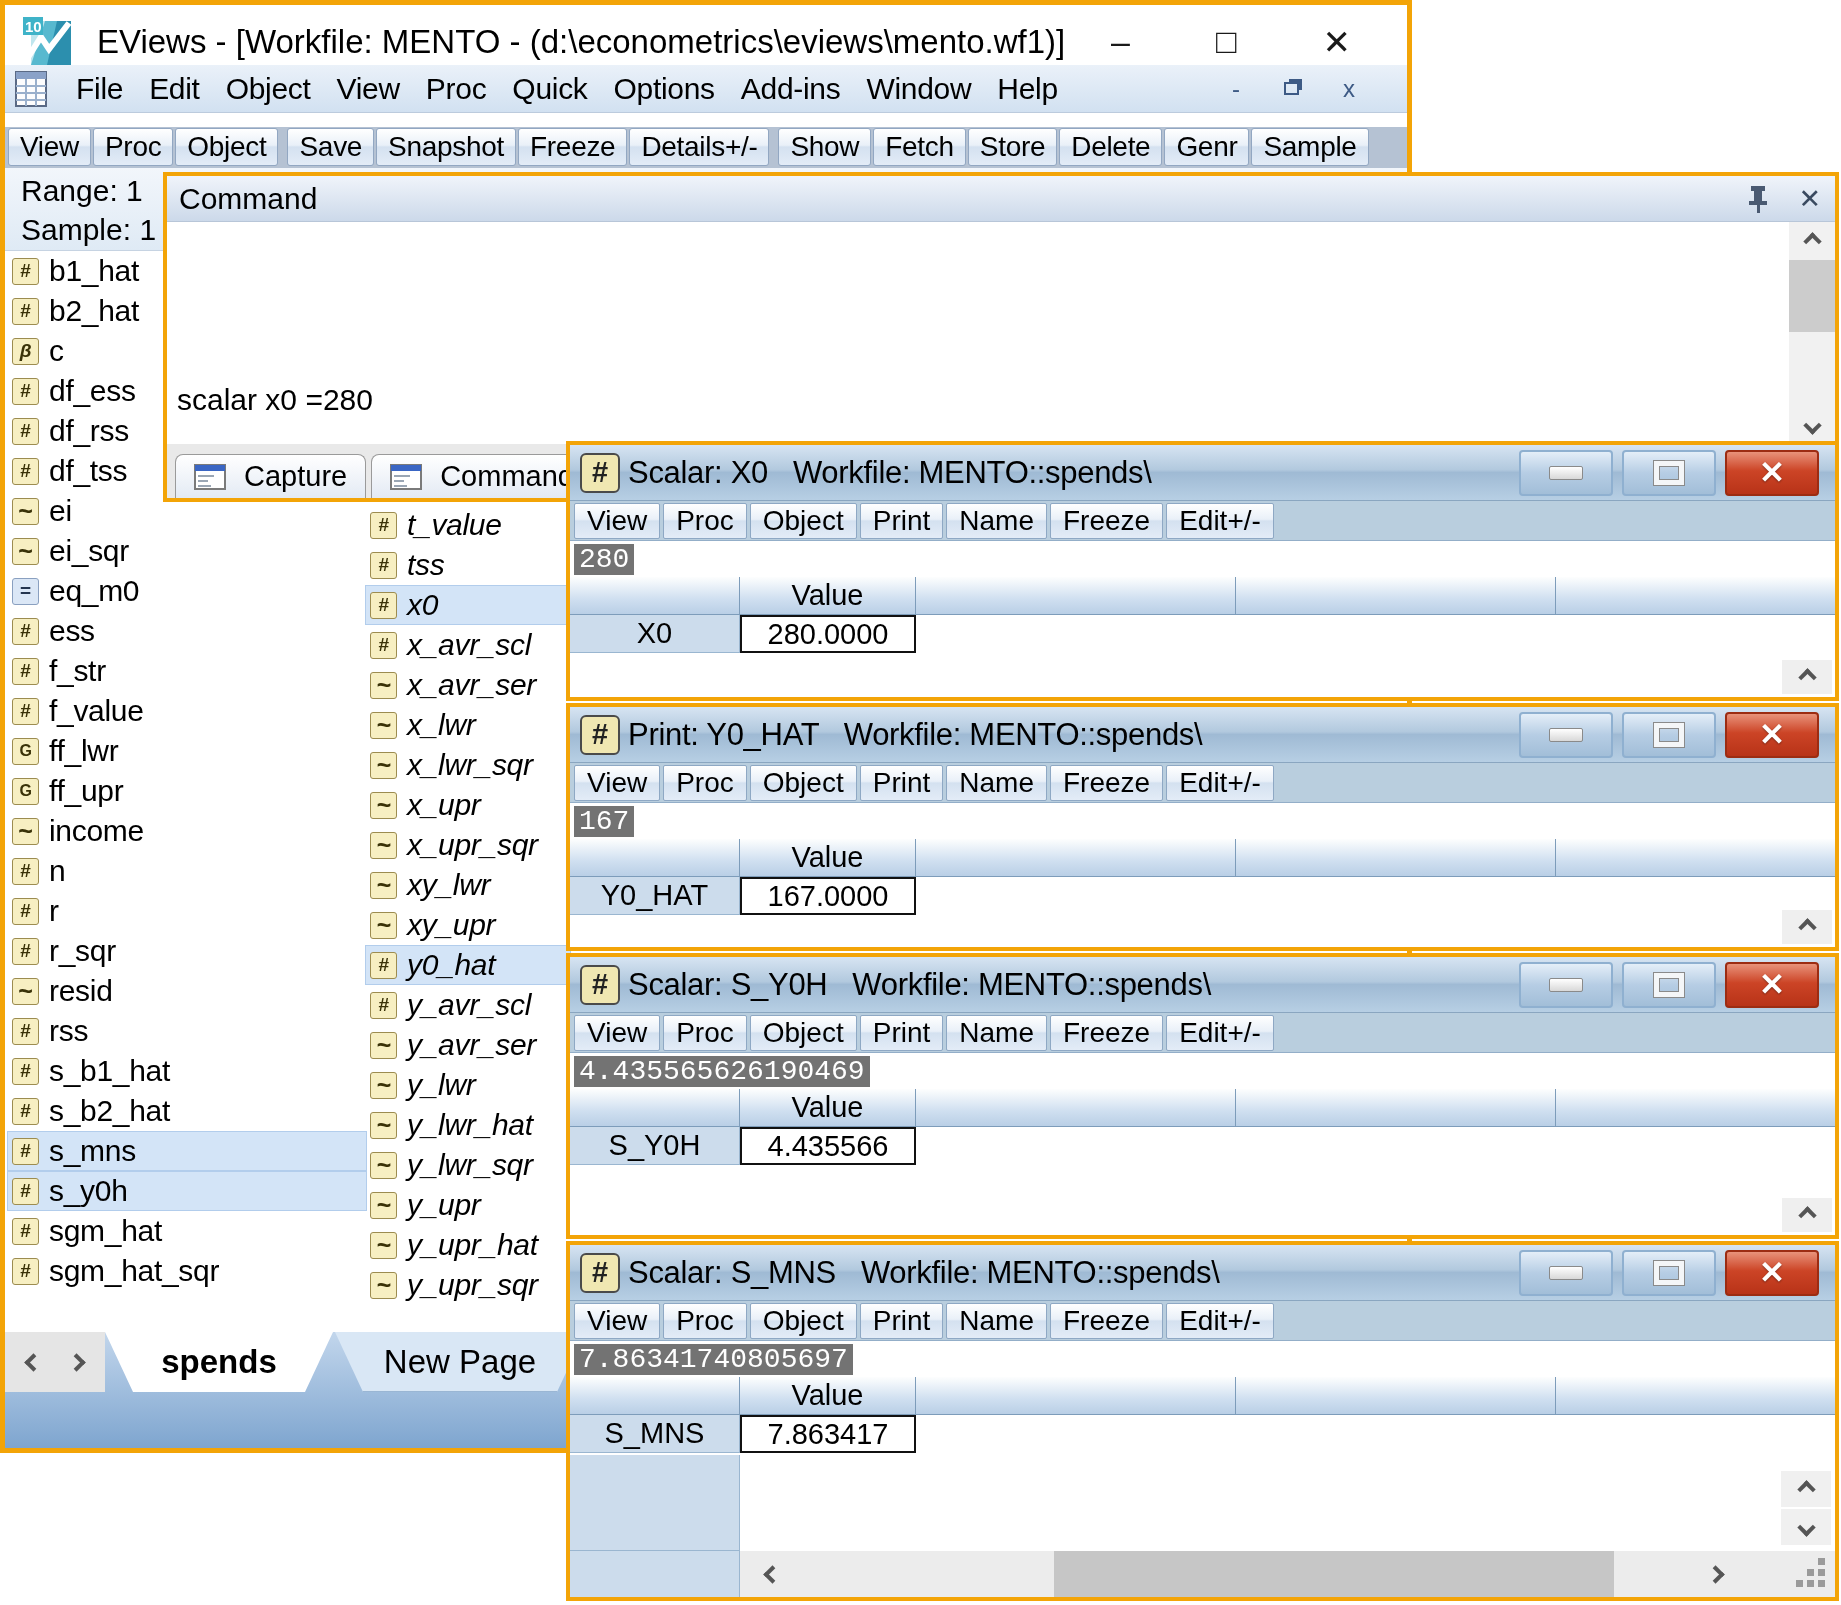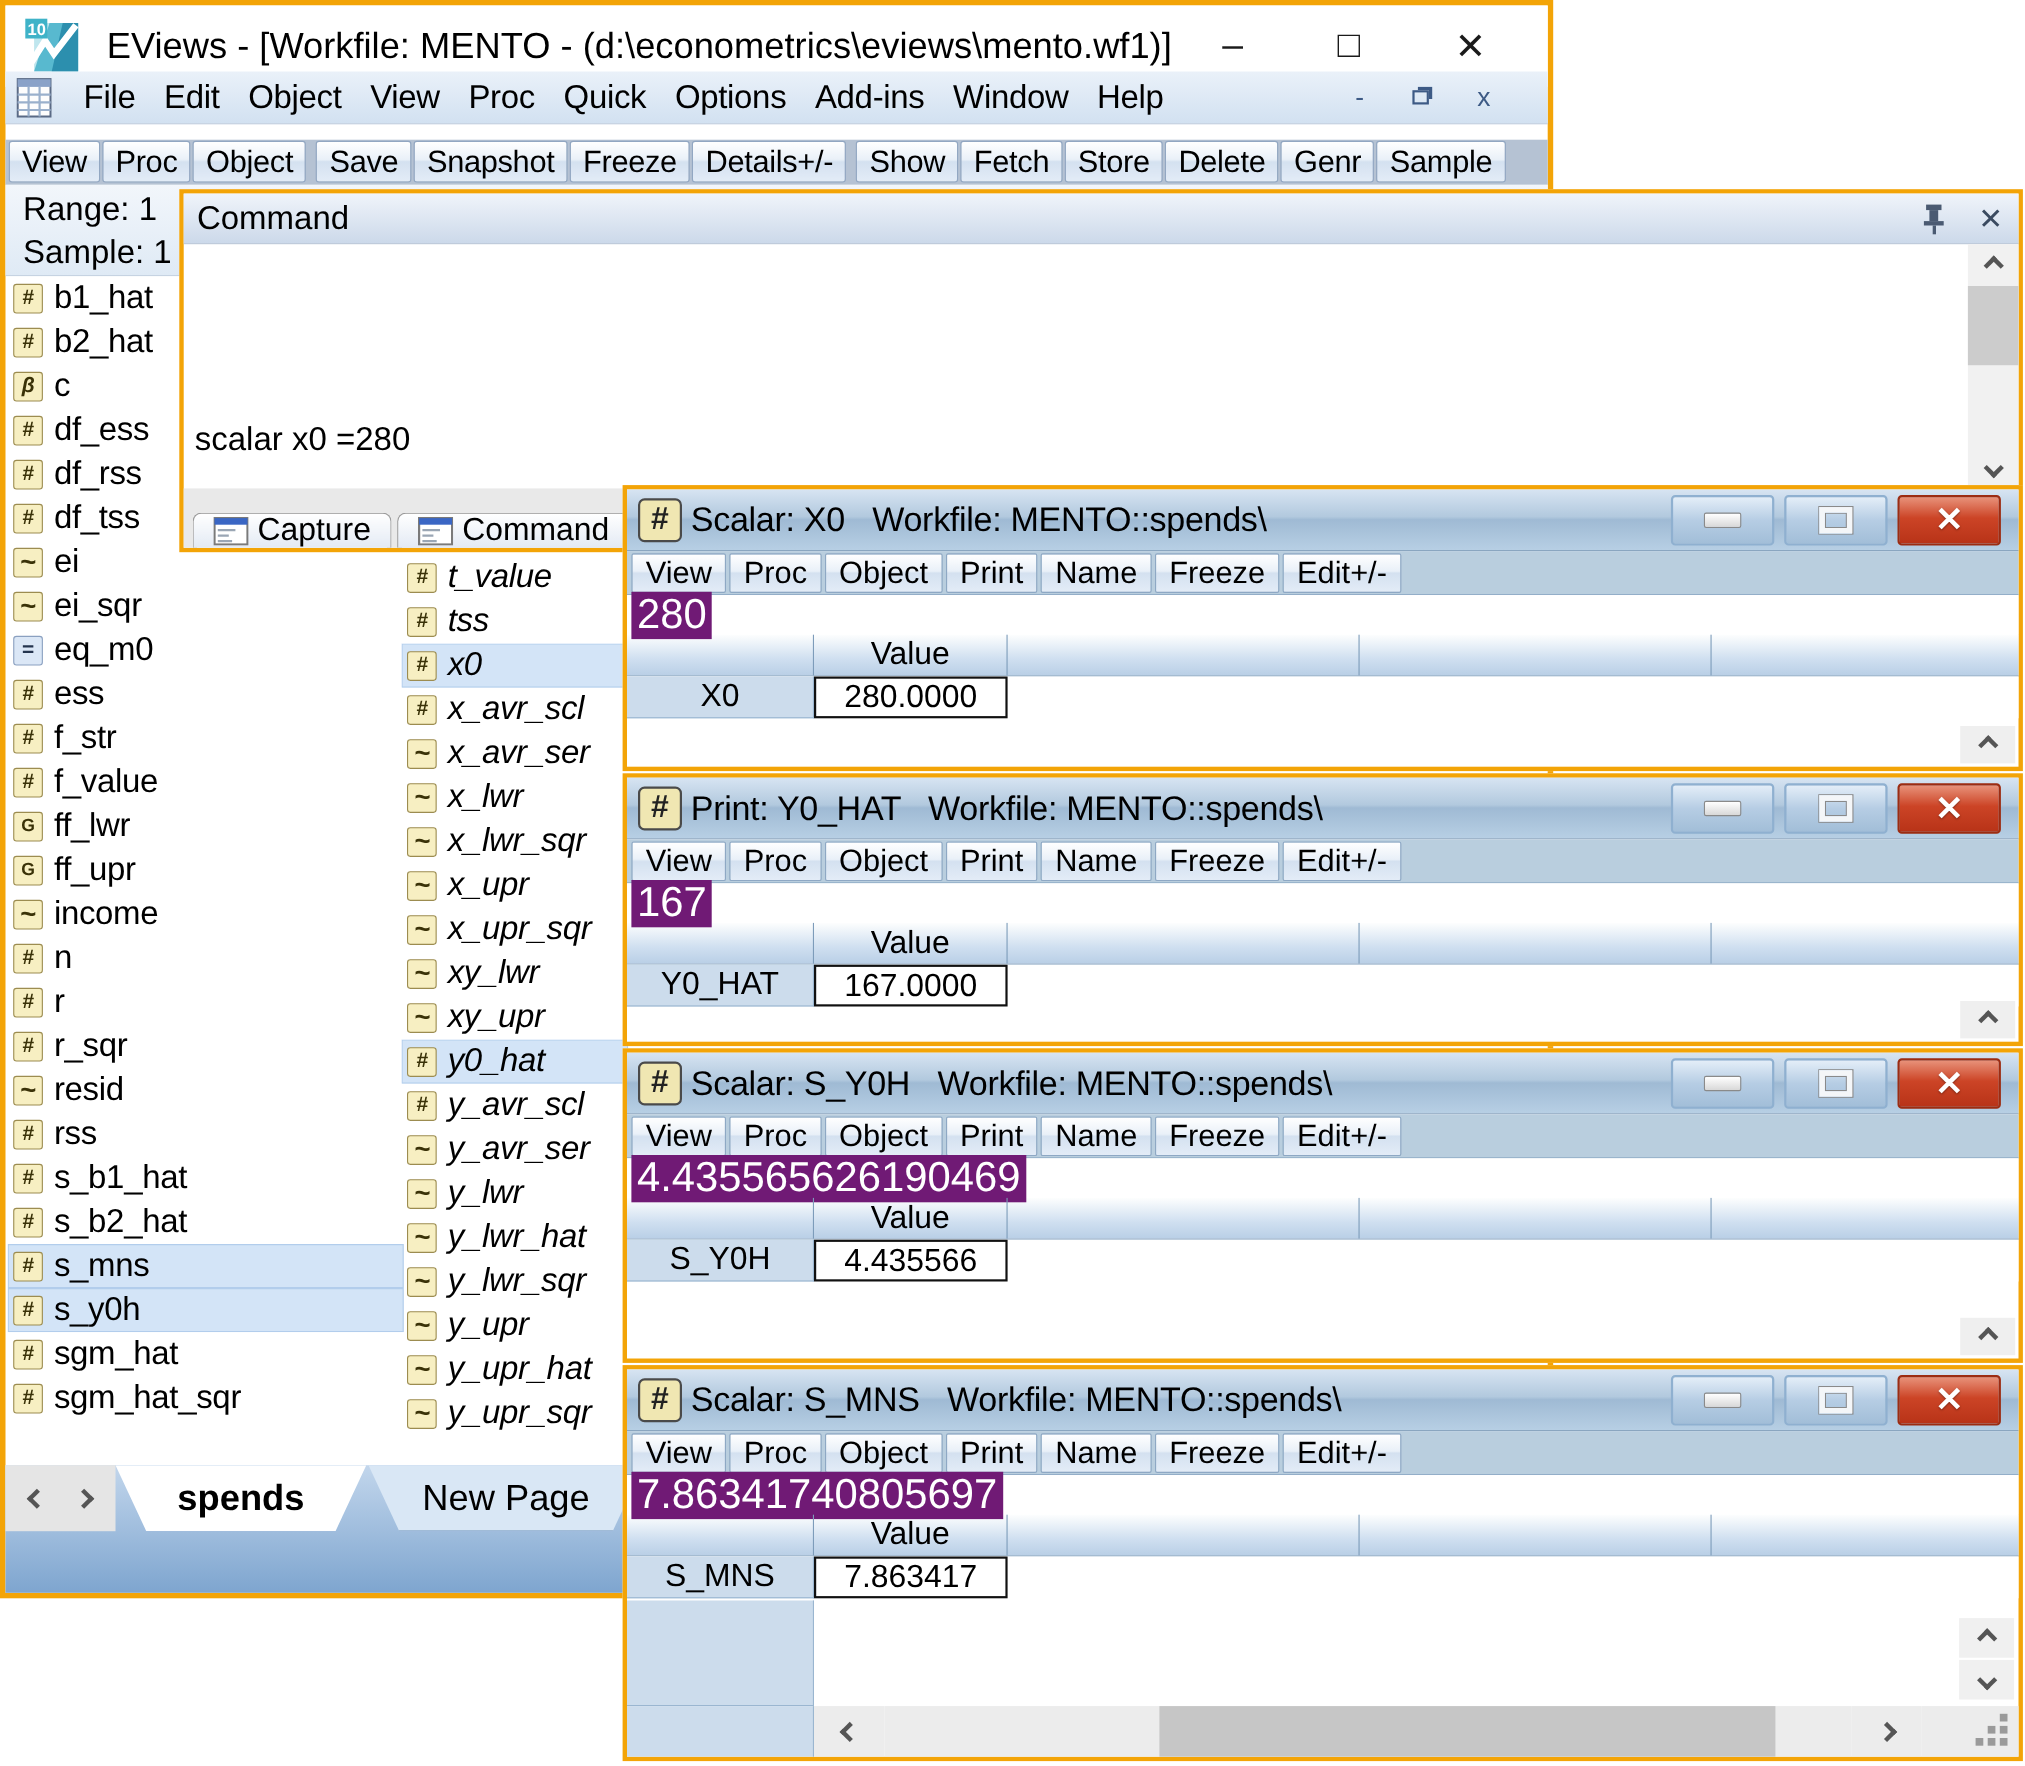--- a/index.html
+++ b/index.html
@@ -84,23 +84,23 @@
   .cmd-close { font-size:27px; }
   .cmd-body { position:absolute; left:0; top:46px; right:48px; bottom:54px;
     font-size:30px; line-height:39px; padding:2px 0 0 10px; white-space:pre; overflow:hidden; }
   .cmd-vscroll { position:absolute; right:0; top:46px; width:46px; bottom:54px;
     background:#f1f1f1; }
   .cmd-vscroll .sb-btn { height:38px; display:flex; align-items:center; justify-content:center; }
   .cmd-vthumb { height:72px; background:#cccccc; }
   .cmd-sb-down { position:absolute; bottom:0; left:0; right:0; }
   .cmd-tabs { position:absolute; left:0; bottom:0; right:0; height:54px;
     background:#e9e9e9; display:flex; align-items:flex-end; padding-left:8px; gap:5px; }
-  .cmd-tab { height:32px; padding:0 18px; background:linear-gradient(#ffffff,#e3eaf4);
+  .cmd-tab { height:44px; padding:0 18px; background:linear-gradient(#ffffff,#e3eaf4);
     border:1px solid #9a9a9a; border-bottom:none; border-radius:8px 8px 0 0;
-    display:flex; align-items:center; font-size:29px; gap:8px; }
+    display:flex; align-items:center; font-size:29px; gap:18px; }
 
   
   .sw { position:absolute; left:566px; width:1273px; border:4px solid #f3a407;
     background:#fff; z-index:10; }
   .sw-x0    { top:441px;  height:260px; }
   .sw-y0hat { top:703px;  height:248px; }
   .sw-sy0h  { top:953px;  height:286px; }
   .sw-smns  { top:1241px; height:360px; }
 
   .sw-titlebar { height:56px; display:flex; align-items:center;
@@ -123,22 +123,22 @@
     border-color:#9c2c12; color:#fff; font-size:31px; font-weight:bold;
     text-shadow:0 1px 2px rgba(0,0,0,.4); }
 
   .sw-toolbar { height:40px; background:#b9cede; display:flex; align-items:center;
     padding-left:4px; border-bottom:1px solid #93aec8; }
   .sw-tb-btn { height:36px; font-size:28px; padding:0 12px; margin-right:3px;
     background:linear-gradient(#ffffff,#e9f0f8 45%,#d4e1f0 50%,#e3ecf7);
     border:1px solid #8ea8c4; border-radius:2px; display:flex; align-items:center; }
 
   .sw-editrow { height:36px; background:#fff; display:flex; align-items:center; }
-  .sw-editval { margin-left:4px; background:#701a75; color:#fff;
-    font-family:Liberation Sans, sans-serif; font-size:38px; padding:0 5px; }
+  .sw-editval { margin-left:4px; background:#737373; color:#fff;
+    font-family:Liberation Mono, monospace; font-size:28px; padding:0 5px; }
 
   .sw-headrow { height:38px; display:flex;
     background:linear-gradient(#fdfefe,#cfdff0 60%,#b9cfe6);
     border-bottom:1px solid #7d9cba; }
   .sw-headcell { border-right:1px solid #7d9cba; height:100%; display:flex;
     align-items:center; justify-content:center; font-size:29px; }
   .hc1 { width:170px; } .hc2 { width:176px; } .hc3 { width:320px; } .hc4 { width:320px; }
   .hc5 { flex:1; border-right:none; }
 
   .sw-datarow { height:38px; display:flex; background:#fff; }

